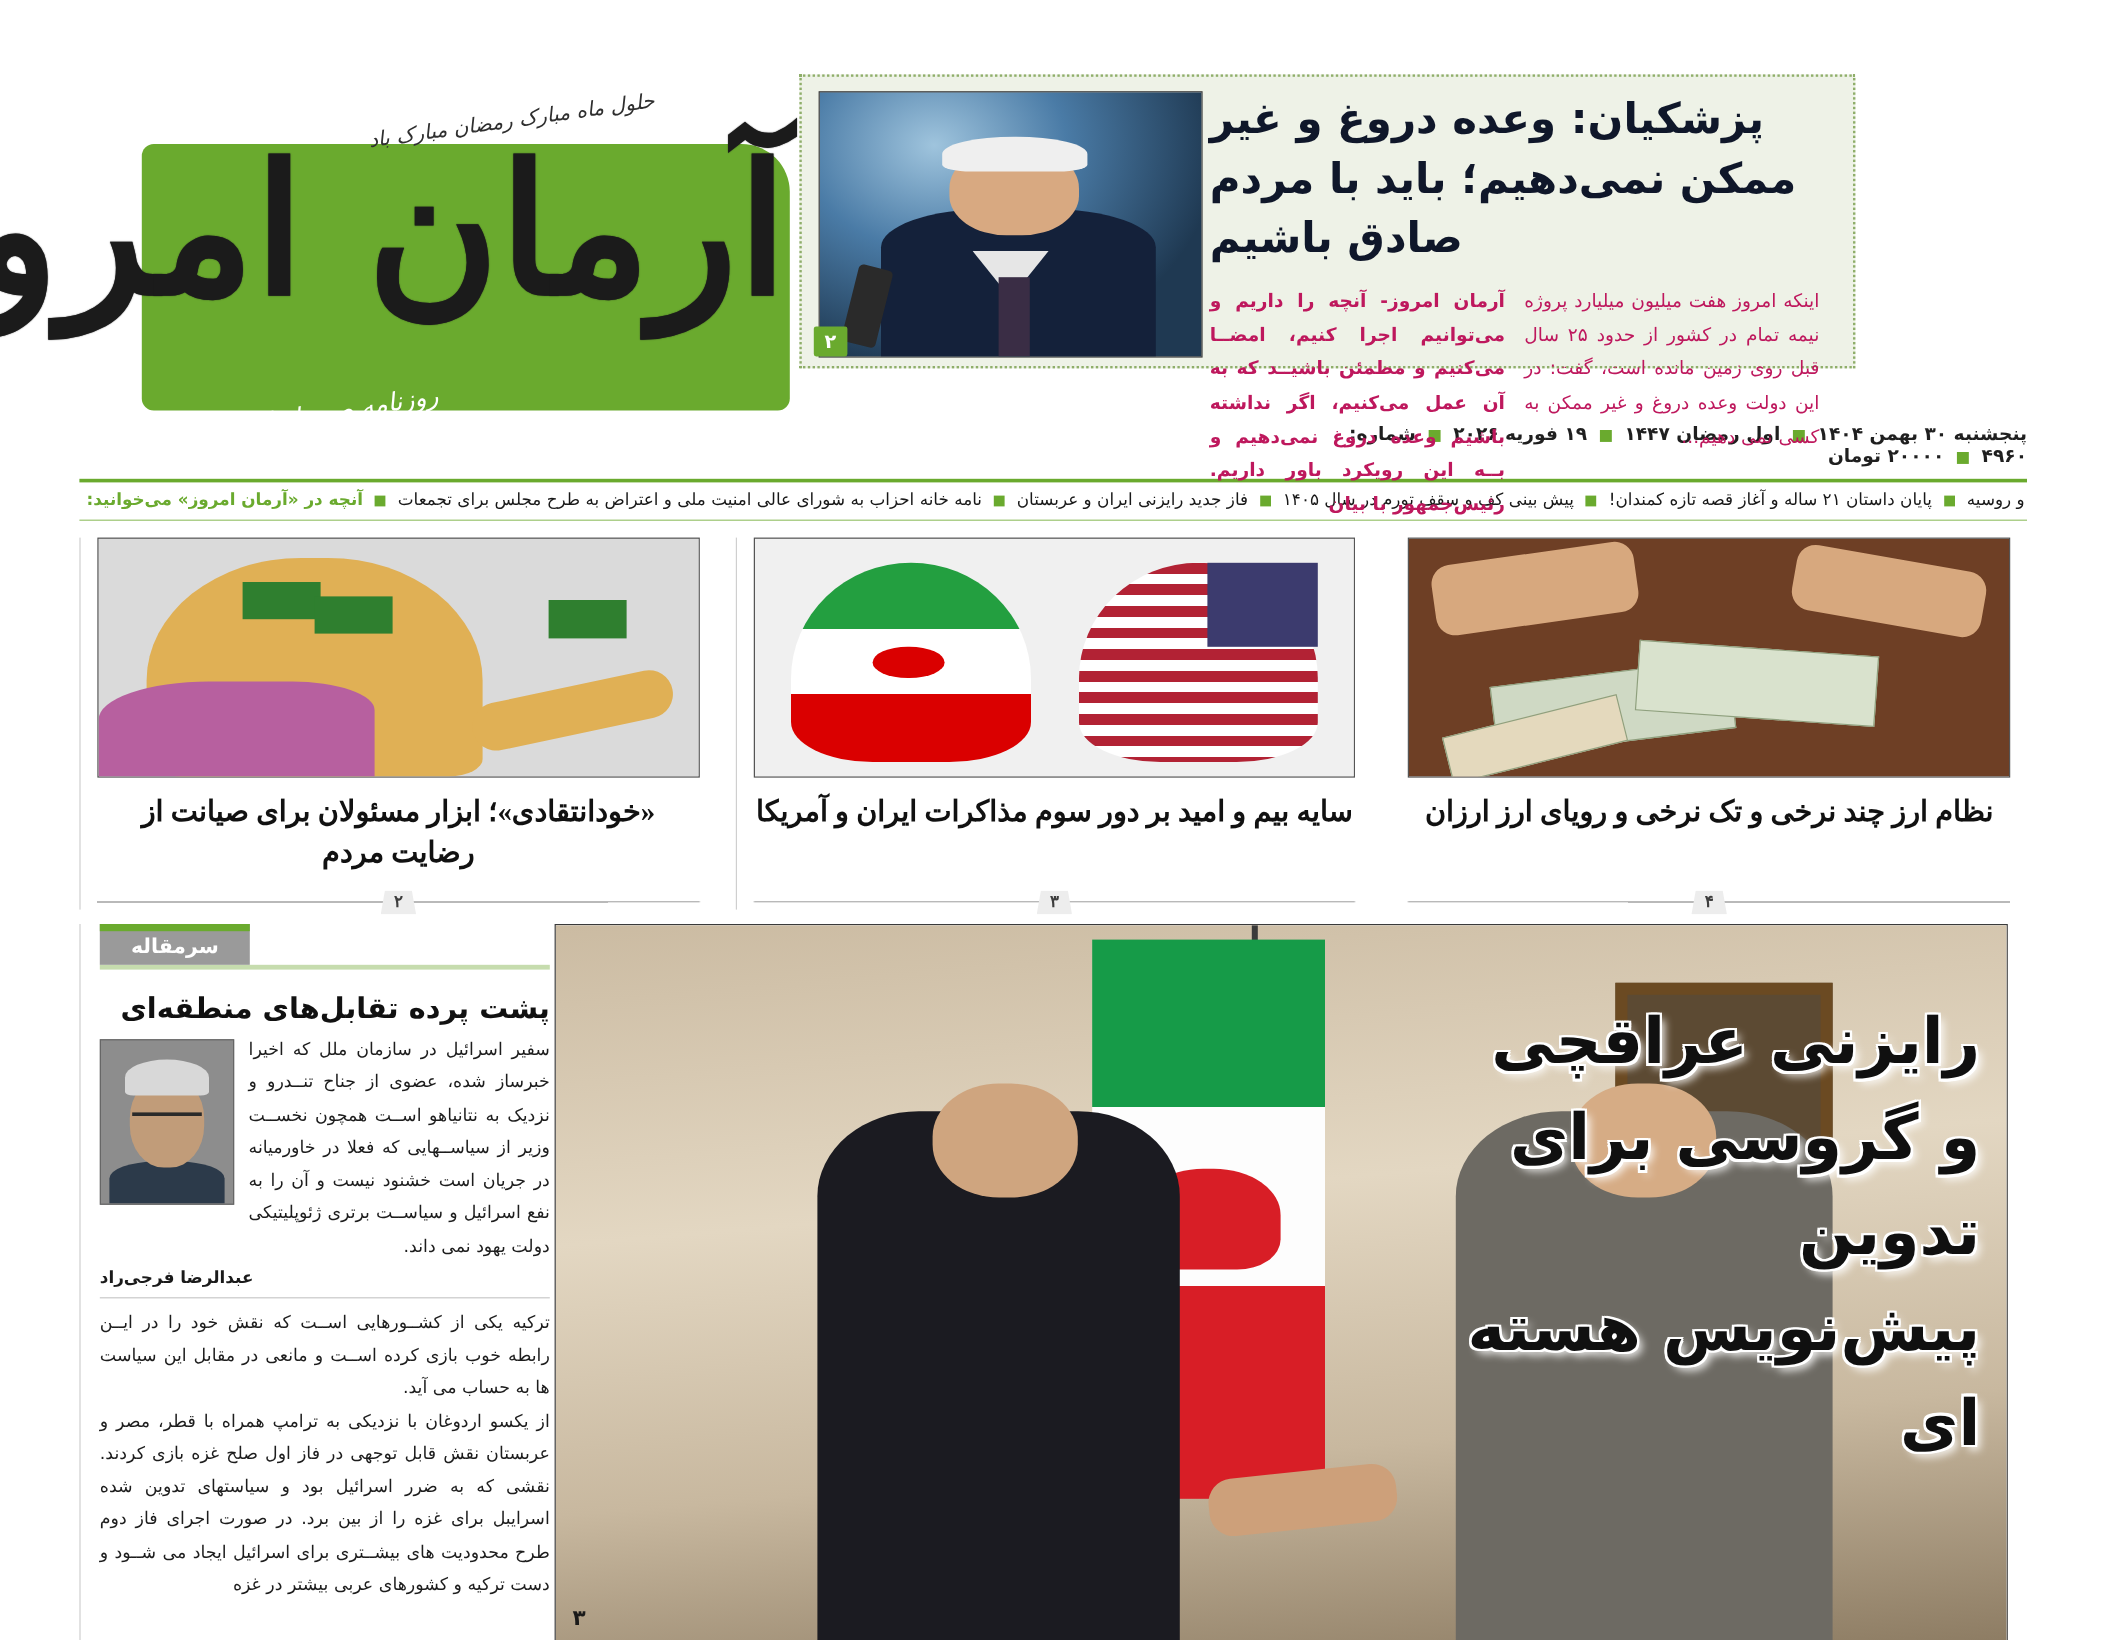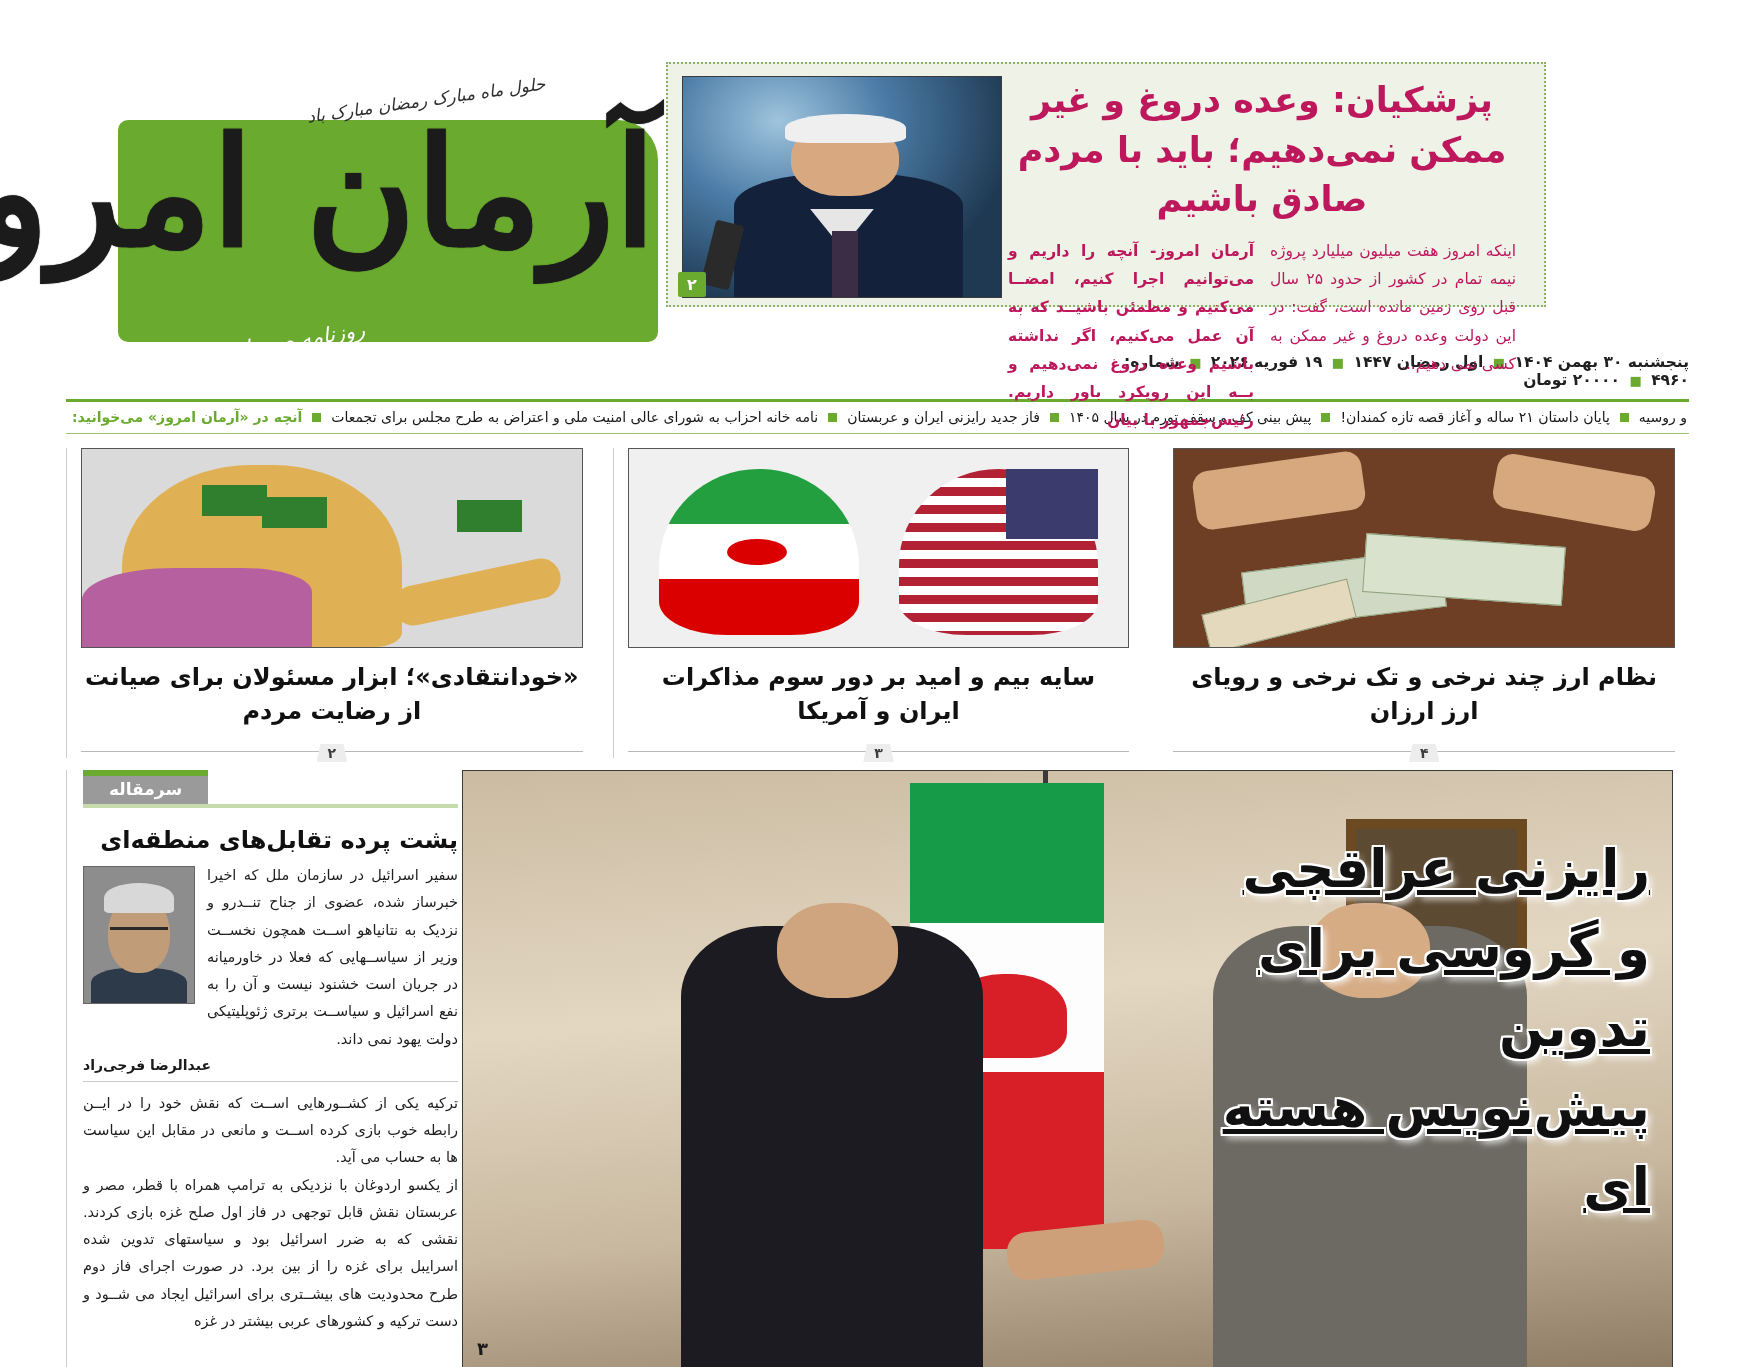--- a/index.html
+++ b/index.html
@@ -47,22 +47,22 @@
 
   
   .lead-box {
     width: 880px; margin-left: 0; margin-right: 18px;
     border: 2px dotted #8fae6a; background: #eef2e7;
     padding: 12px 14px 10px 14px; display: flex; flex-direction: row-reverse;
     height: 245px; position: relative;
   }
   .lead-text { flex: 1; padding: 0 14px 0 6px; }
   .lead-headline {
-    font-size: 35px; font-weight: 700; line-height: 1.42; color: #be185d;
-    text-align: center; letter-spacing: -0.5px;
+    font-size: 35px; font-weight: 700; line-height: 1.42; color: #0f172a;
+    text-align: left; letter-spacing: -0.5px;
   }
   .lead-cols {
     margin-top: 12px; display: flex; flex-direction: row-reverse; gap: 16px;
     font-size: 15.5px; line-height: 1.82; color: #be185d; text-align: justify;
   }
   .lead-cols p { flex: 1; }
   .lead-lead { font-weight: 700; }
   .lead-photo {
     width: 320px; height: 222px; flex: none;
     border: 1px solid #3b3b3b; overflow: hidden; position: relative;
@@ -106,21 +106,21 @@
     white-space: nowrap; overflow: hidden;
   }
   .ticker-lead { color: #6aaa2e; font-weight: 700; }
   .tk-sq { display:inline-block; width:9px; height:9px; background:#6aaa2e;
            margin: 0 5px; flex:none; }
   .tk-item { }
 
   
   .mid-grid {
     display: flex; flex-direction: row-reverse; gap: 16px;
-    margin: 14px 66px 0 66px; height: 310px;
+    margin: 14px 66px 0 66px; height: 310px; font-family: Liberation Serif, serif;
   }
   .card { flex: 1; padding: 0 14px; position: relative;
           border-left: 1px solid #cfcfcf; }
   .card:last-child { border-left: none; }
   .card-photo { height: 200px; border: 1px solid #555; overflow: hidden;
                 position: relative; background: #ddd; }
   .card-title {
     margin-top: 12px; font-size: 24px; font-weight: 700; line-height: 1.42;
     text-align: center; color: #111;
   }
@@ -234,21 +234,21 @@
   .ft-h2 { position:absolute; right:20%; bottom:62%; width:10%; height:16%;
            background:#d6ac85; border-radius:46%; }
   .ft-hands { position:absolute; left:45%; bottom:16%; width:13%; height:8%;
            background:#cda07a; border-radius:20px; transform:rotate(-6deg); }
   .ft-title {
     position: absolute; right: 22px; top: 58px; width: 430px;
     font-size: 53px; font-weight: 800; line-height: 1.5; color: #101010;
     text-align: right; text-shadow:
        2px 0 0 #fff, -2px 0 0 #fff, 0 2px 0 #fff, 0 -2px 0 #fff,
        2px 2px 0 #fff, -2px -2px 0 #fff, 2px -2px 0 #fff, -2px 2px 0 #fff,
-       4px 4px 7px rgba(255,255,255,0.9); text-decoration: underline;
+       4px 4px 7px rgba(255,255,255,0.9);
   }
   .ft-page {
     position: absolute; left: 14px; bottom: 10px;
     font-size: 18px; font-weight: 700; color: #1a1a1a;
   }
 </style>
 </head>
 <body>
 
 <div class="page">

